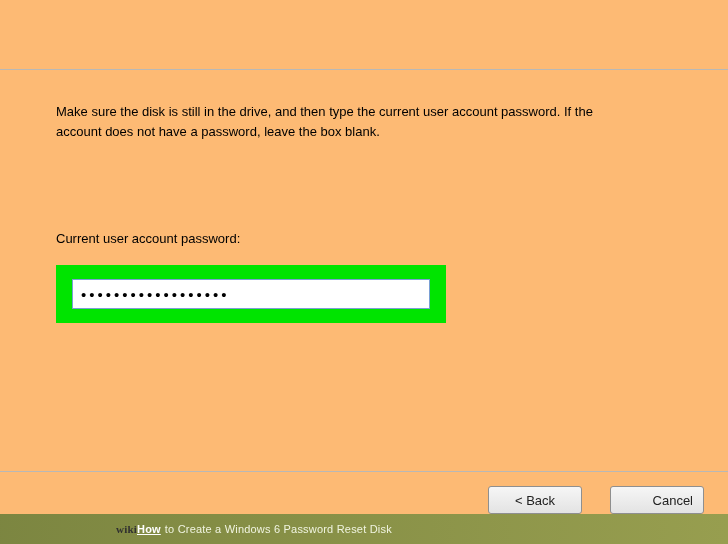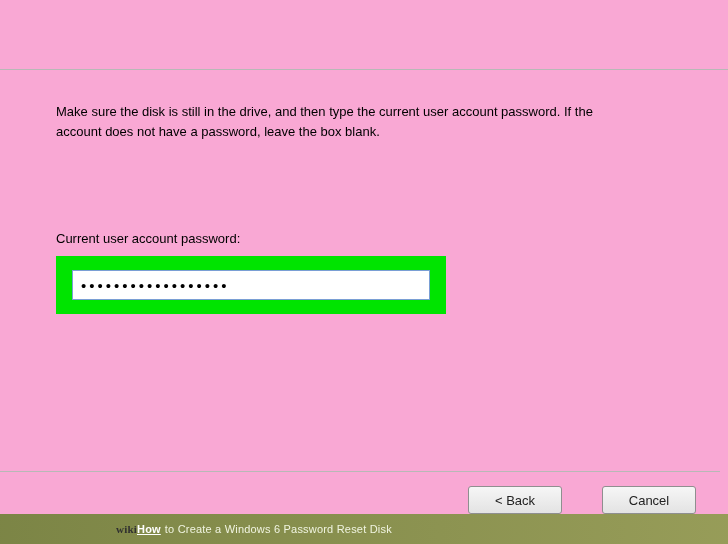--- a/index.html
+++ b/index.html
@@ -7,59 +7,59 @@
   body {
     font-family: "Segoe UI", Tahoma, sans-serif;
     font-size: 13px;
     background: #d8d8d6;
     color: #000;
     position: relative;
   }
   .wizard {
     position: absolute;
     left: 0; top: 0; right: 0; bottom: 0;
-    background: #f9a8d4;
+    background: #fdba74;
   }
   .top-spacer {
     height: 70px;
     border-bottom: 1px solid #b8b8b6;
   }
   .content-area {
     padding: 32px 56px 0 56px;
     height: 390px;
   }
   .instruction {
     line-height: 1.5;
     color: #000;
     max-width: 560px;
     margin-bottom: 90px;
   }
   .field-label {
-    margin-bottom: 10px;
+    margin-bottom: 19px;
   }
   .highlight-box {
     background: #00e400;
     padding: 14px 16px;
     width: 390px;
   }
   .password-input {
     width: 100%;
     height: 30px;
     border: 1px solid #7a9fd4;
     background: #fff;
     padding: 0 8px;
     font-size: 15px;
     letter-spacing: 3px;
     font-family: Arial, sans-serif;
     color: #000;
     outline: none;
   }
   .button-row-wrap {
     position: absolute;
-    left: 0; right: 8px; bottom: 30px;
+    left: 0; right: 0; bottom: 30px;
     border-top: 1px solid #b8b8b6;
     padding: 14px 24px 0 0;
     display: flex;
     justify-content: flex-end;
     gap: 10px;
   }
   .btn {
     min-width: 94px;
     height: 28px;
     border: 1px solid #8f8f8f;
@@ -69,21 +69,21 @@
     font-size: 13px;
     color: #222;
     cursor: pointer;
     padding: 0 10px;
   }
   .btn.default {
     border: 1px solid #3c7fb1;
     box-shadow: 0 0 0 1px #a7d7f2 inset;
     background: linear-gradient(#eef8fd, #d4eefc);
   }
-  .cancel-gap { margin-left: 30px; }
+  .cancel-gap { margin-left: 18px; text-align: right; }
 
   .watermark {
     position: absolute;
     left: 0; right: 0; bottom: 0;
     height: 30px;
     background: linear-gradient(to right, rgba(117,131,62,0.95), rgba(140,155,75,0.9));
     color: #fff;
     display: flex;
     align-items: center;
     padding-left: 116px;

